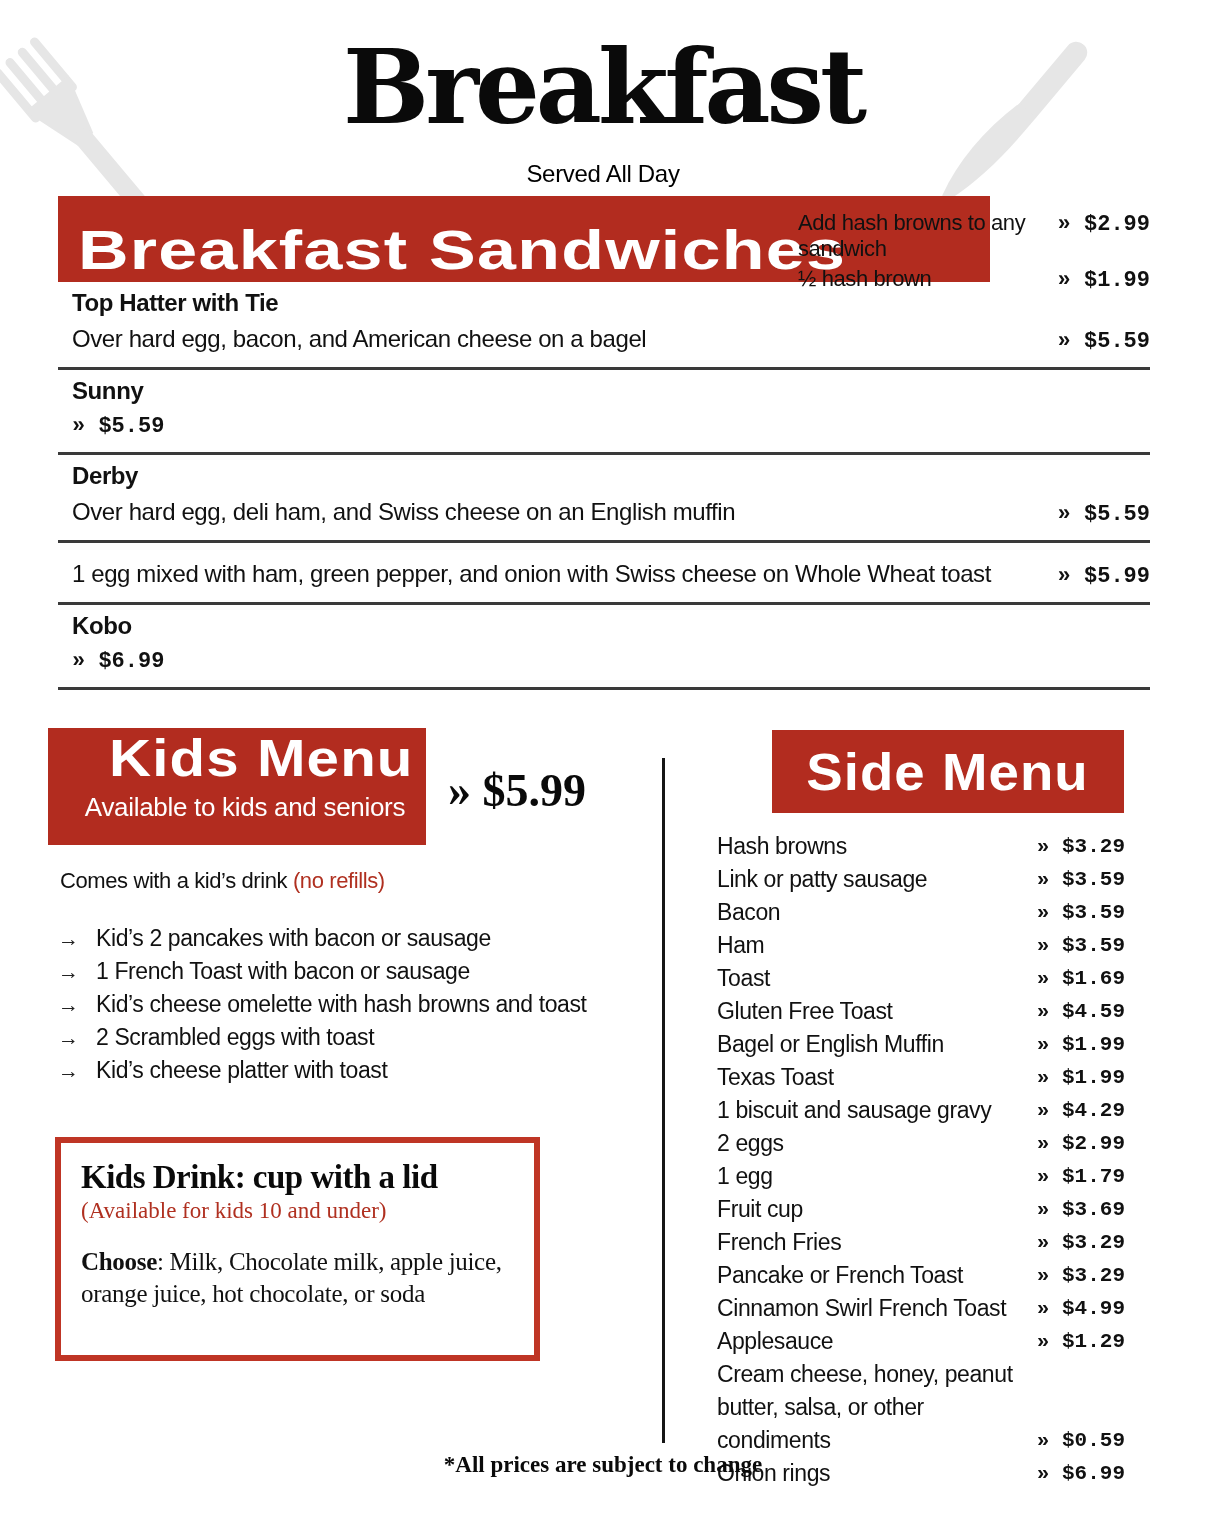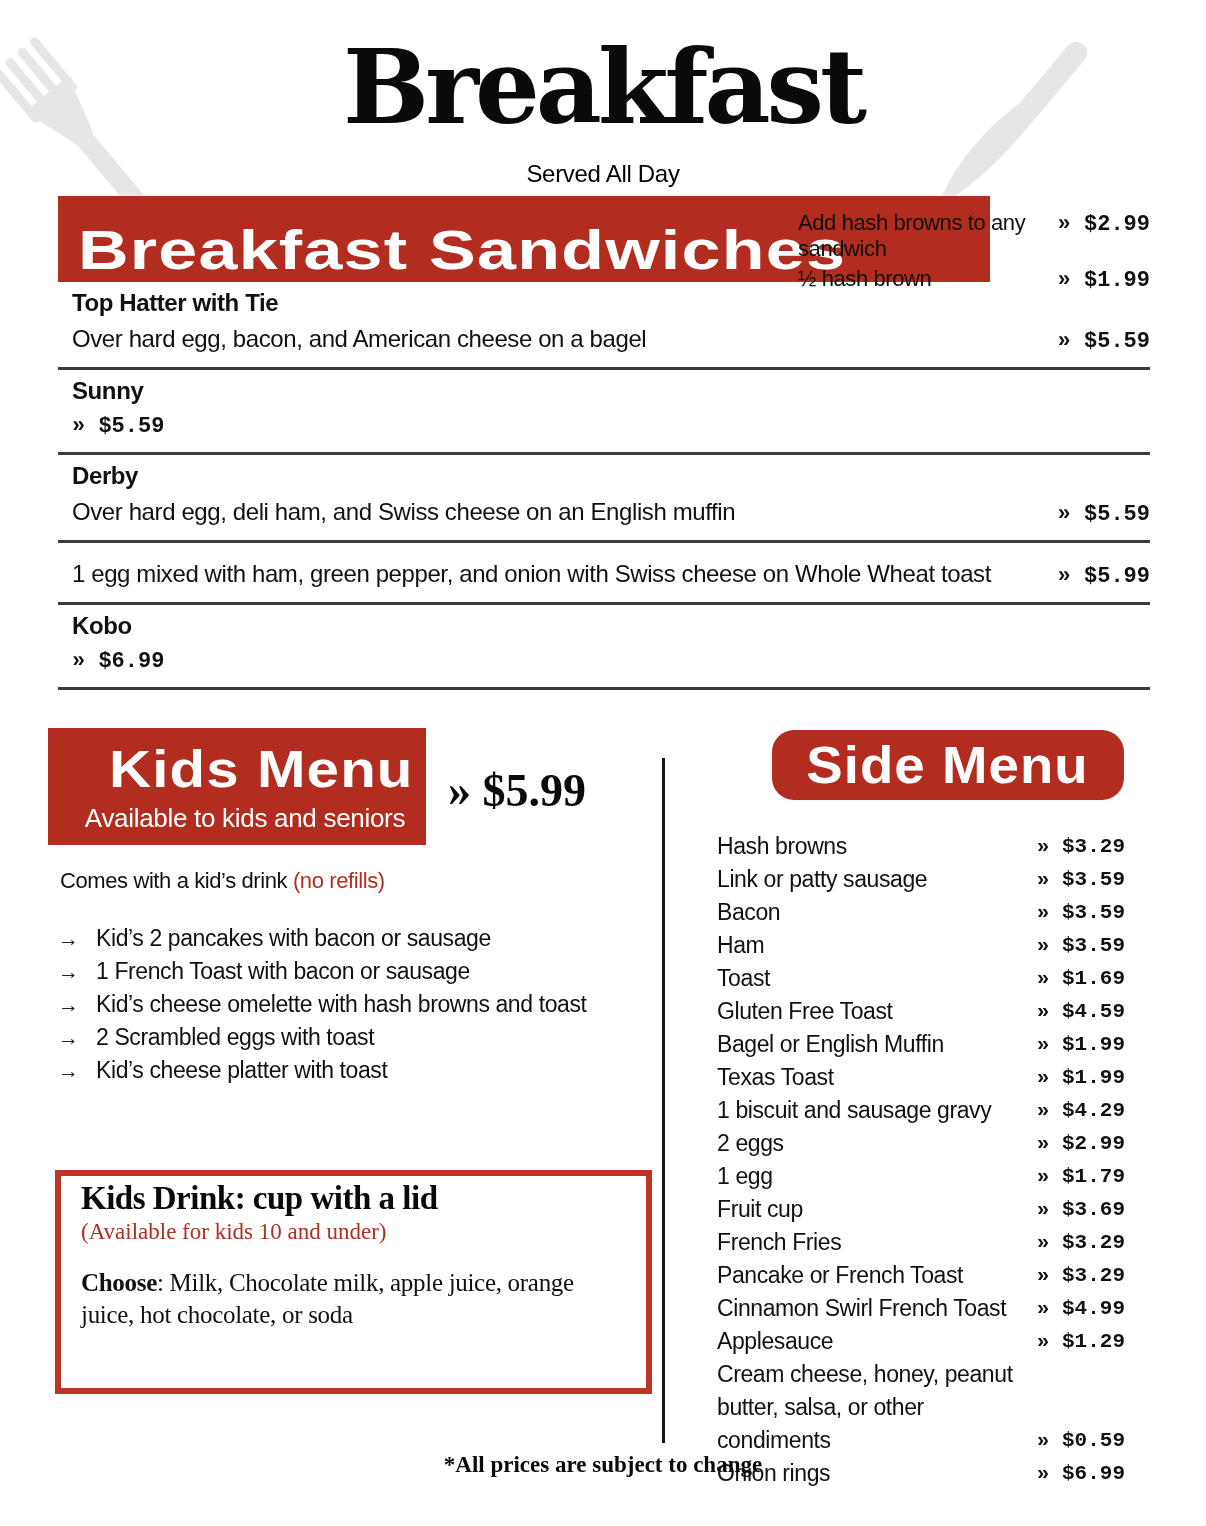--- a/index.html
+++ b/index.html
@@ -30,25 +30,25 @@
   
   .banner{background:var(--banner-red);color:#fff;display:flex;align-items:center;}
   .banner-text{
     display:inline-block;font-weight:bold;white-space:nowrap;
     transform-origin:left center;letter-spacing:1px;
   }
   .sandwich-banner{position:absolute;left:58px;top:196px;width:932px;height:86px;padding-left:20px;align-items:flex-end;}
   .sandwich-banner .banner-text{font-size:56px;transform:scaleX(1.25);}
   .kids-banner{
     position:absolute;left:48px;top:728px;width:378px;height:117px;
-    display:flex;flex-direction:column;justify-content:center;padding-left:16px;
+    display:flex;flex-direction:column;padding-left:16px;
   }
   .kids-banner .banner-text{font-size:52px;transform:scaleX(1.12);}
   .kids-banner-sub{font-size:26px;color:#fff;margin-top:4px;letter-spacing:-0.3px;}
-  .side-banner{position:absolute;left:772px;top:730px;width:352px;height:70px;justify-content:center;border-radius:22px;}
+  .side-banner{position:absolute;left:772px;top:730px;width:352px;height:83px;justify-content:center;}
   .side-banner .banner-text{font-size:52px;transform:scaleX(1.05);transform-origin:center;}
   
   .addons{position:absolute;left:798px;top:210px;width:352px;}
   .addon-row{display:flex;justify-content:space-between;align-items:baseline;min-height:30px;margin-bottom:4px;}
   .addon-label{font-size:22px;letter-spacing:-0.4px;}
   .price{font-family:Liberation Mono, monospace;font-weight:bold;}
   .addon-price{font-size:22px;white-space:nowrap;}
   
   .sandwich-list{position:absolute;left:58px;top:282px;width:1092px;}
   .s-item{padding:8px 0 13px 14px;border-bottom:3px solid #3a3a3a;}
@@ -62,24 +62,23 @@
     font-family:"Liberation Serif",serif;font-weight:bold;font-size:46px;color:#0a0a0a;
   }
   .kids-note{position:absolute;left:60px;top:868px;font-size:22px;letter-spacing:-0.4px;}
   .kids-note .red{color:var(--accent-red-text);}
   .kids-list{position:absolute;left:58px;top:922px;width:560px;}
   .k-row{display:flex;align-items:baseline;line-height:33px;height:33px;}
   .k-arrow{width:38px;font-size:21px;color:#222;flex:none;}
   .k-text{font-size:23px;letter-spacing:-0.4px;}
   
   .drink-box{
-    position:absolute;left:55px;top:1137px;width:597px;height:224px;
-    border:6px solid var(--border-red);padding:4px 20px;background:#fff;
+    position:absolute;left:55px;top:1137px;width:485px;height:224px;
+    border:6px solid var(--border-red);padding:16px 20px;background:#fff;
     font-family:"Liberation Serif",serif;
-    margin-top:33px;
   }
   .drink-title{font-size:33px;font-weight:bold;letter-spacing:-0.5px;color:#0a0a0a;}
   .drink-sub{font-size:23px;color:var(--accent-red-text);margin-top:2px;}
   .drink-body{font-size:25px;line-height:1.28;margin-top:22px;letter-spacing:-0.3px;}
   .drink-body b{font-weight:bold;}
   
   .v-divider{position:absolute;left:662px;top:758px;width:3px;height:685px;background:#151515;}
   .side-list{position:absolute;left:717px;top:830px;width:408px;}
   .side-row{display:flex;justify-content:space-between;align-items:flex-end;min-height:33px;}
   .side-name{font-size:23px;line-height:33px;letter-spacing:-0.4px;max-width:320px;}

